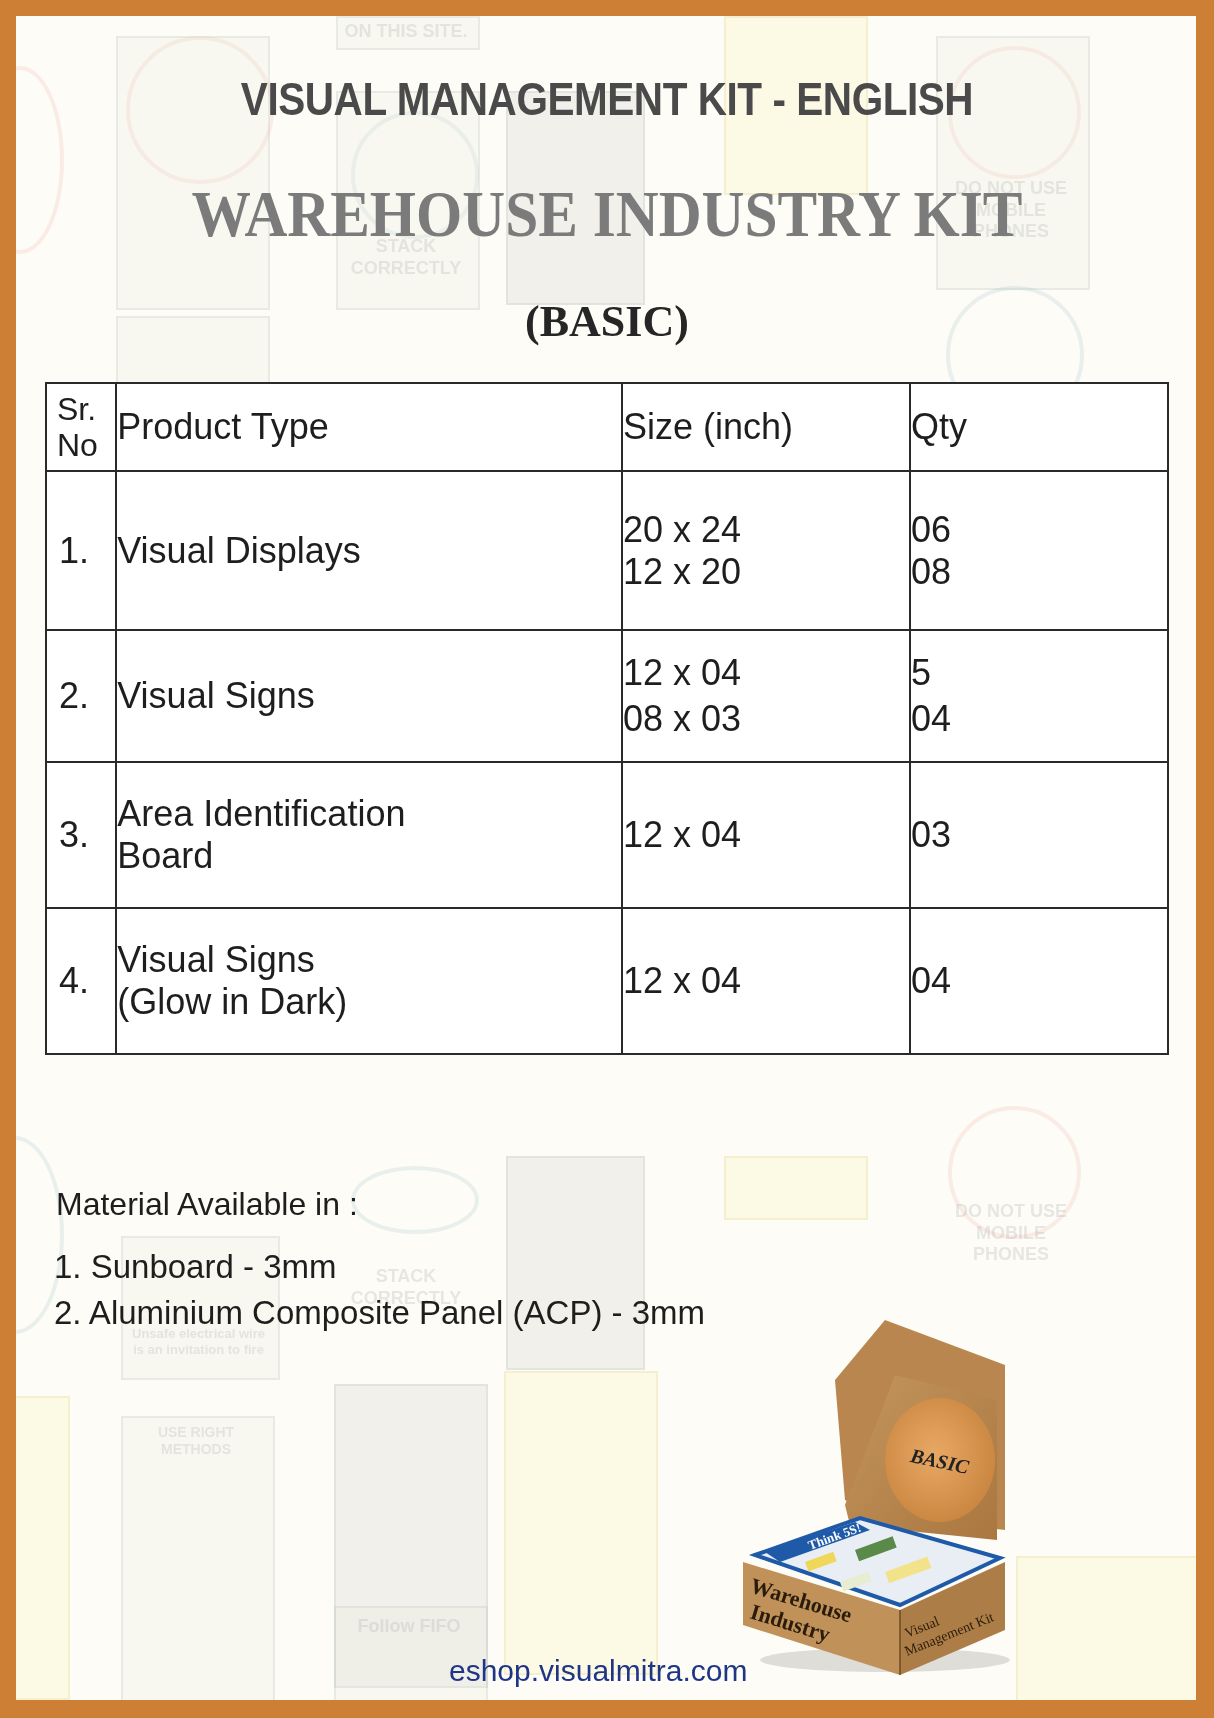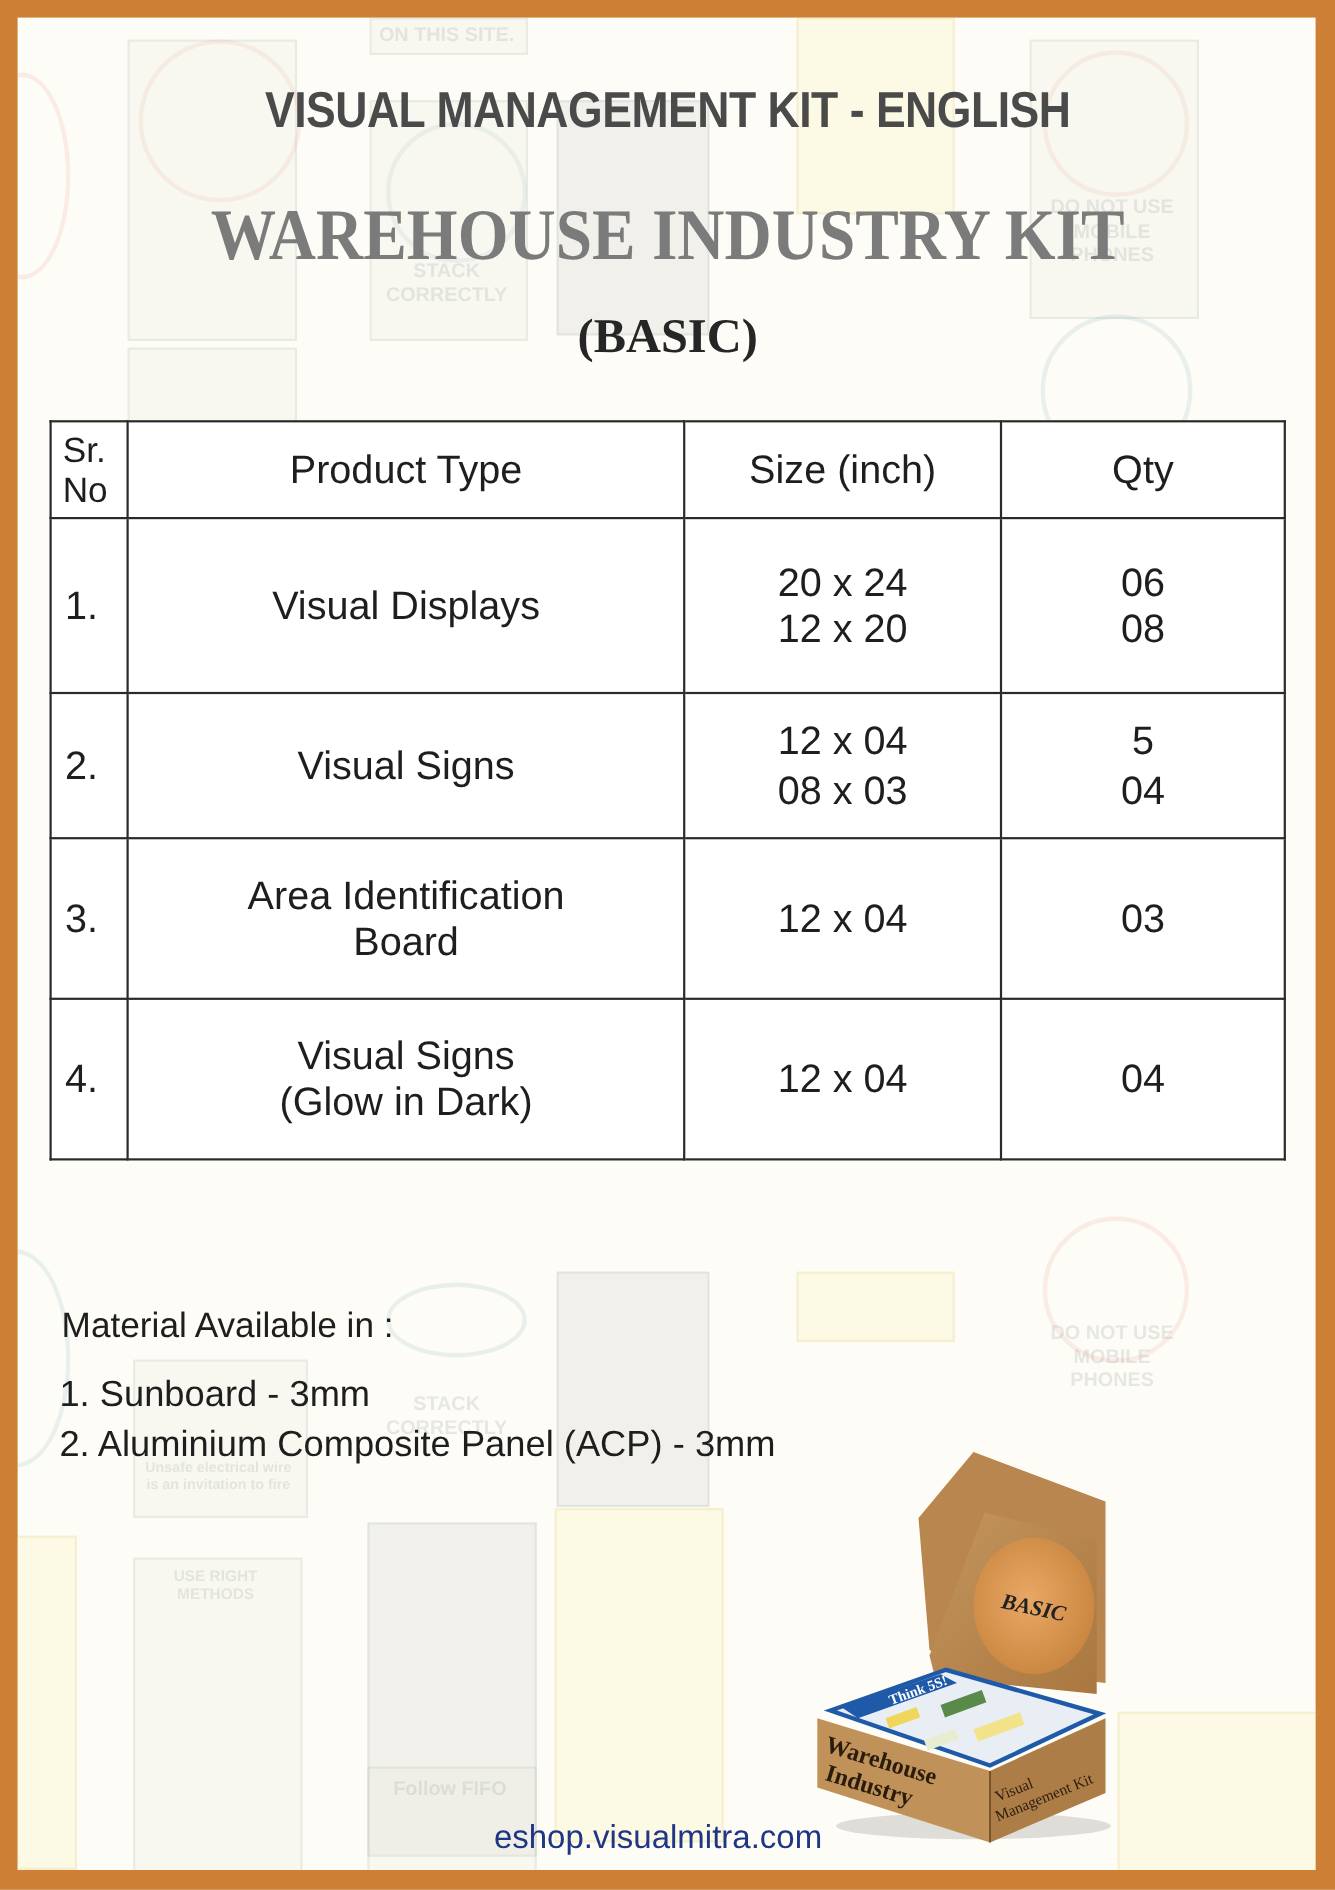--- a/index.html
+++ b/index.html
@@ -8,24 +8,24 @@
   
   .wm { position:absolute; border:2px solid rgba(120,150,150,0.12); background:rgba(235,235,225,0.25); }
   .wm.y { background:rgba(250,240,170,0.22); border-color:rgba(220,200,120,0.2); }
   .wm.r { border-radius:50%; border:4px solid rgba(230,120,110,0.13); background:transparent; }
   .wm.b { border-radius:50%; border:4px solid rgba(90,150,170,0.12); background:transparent; }
   .wm.d { background:rgba(80,90,80,0.07); }
   .wm-text { position:absolute; font-family:Liberation Sans, sans-serif; font-weight:bold; color:rgba(130,140,140,0.18); font-size:18px; text-align:center; line-height:1.2; }
 
   .title1 { position:absolute; left:0; width:1214px; top:72px; text-align:center; font-family:"Liberation Sans", sans-serif; font-weight:bold; font-size:46px; color:#4a4a4a; letter-spacing:-0.5px; transform:scaleX(0.88); transform-origin:center; }
   .title2 { position:absolute; left:0; width:1214px; top:176px; text-align:center; font-family:"Liberation Serif", serif; font-weight:bold; font-size:66px; color:#7b7b7b; transform:scaleX(0.9); transform-origin:center; }
-  .title3 { position:absolute; left:0; width:1214px; top:280px; text-align:center; font-family:"Liberation Serif", serif; font-weight:bold; font-size:44px; color:#262626; }
+  .title3 { position:absolute; left:0; width:1214px; top:296px; text-align:center; font-family:"Liberation Serif", serif; font-weight:bold; font-size:44px; color:#262626; }
 
   table.kit { position:absolute; left:45px; top:382px; width:1124px; border-collapse:collapse; background:#ffffff; color:#1e1e1e; }
-  table.kit td, table.kit th { border:2px solid #2a2a2a; text-align:center; vertical-align:middle; font-weight:normal; font-size:36px; line-height:42px; padding:0; }
+  table.kit td, table.kit th { border:2px solid #2a2a2a; text-align:left; vertical-align:middle; font-weight:normal; font-size:36px; line-height:42px; padding:0; }
   table.kit th { height:86px; }
   .c-sr { width:70px; }
   .c-prod { width:504px; }
   .c-size { width:287px; }
   .c-qty { width:257px; }
   .sr-h { font-size:32px !important; line-height:36px !important; text-align:left !important; padding-left:10px !important;margin-top:17px; }
   td.sr { text-align:left !important; padding-left:12px !important; }
   .r1 td { height:157px; }
   .r2 td { height:130px; }
   .r3 td { height:144px; }

